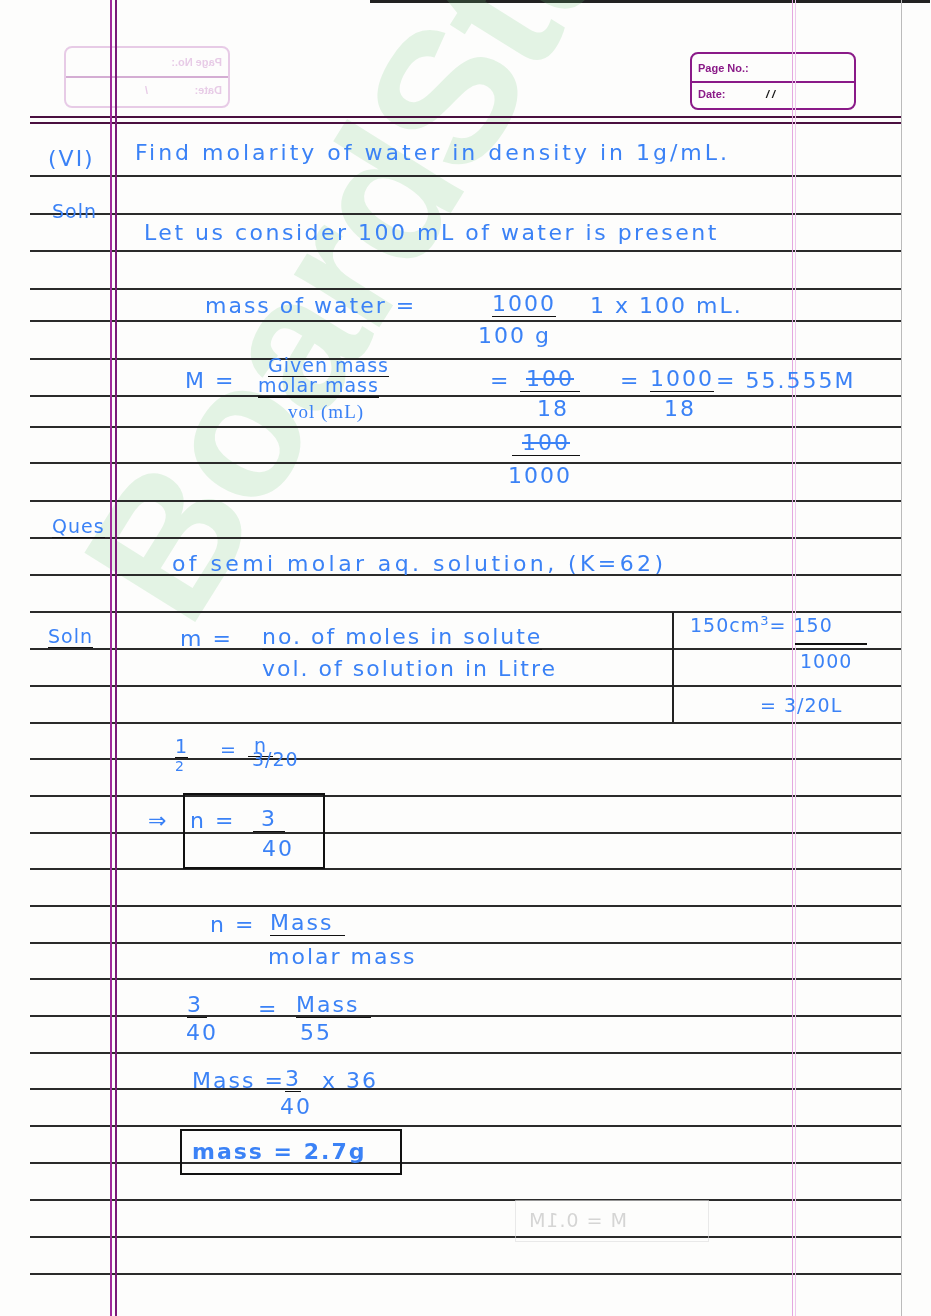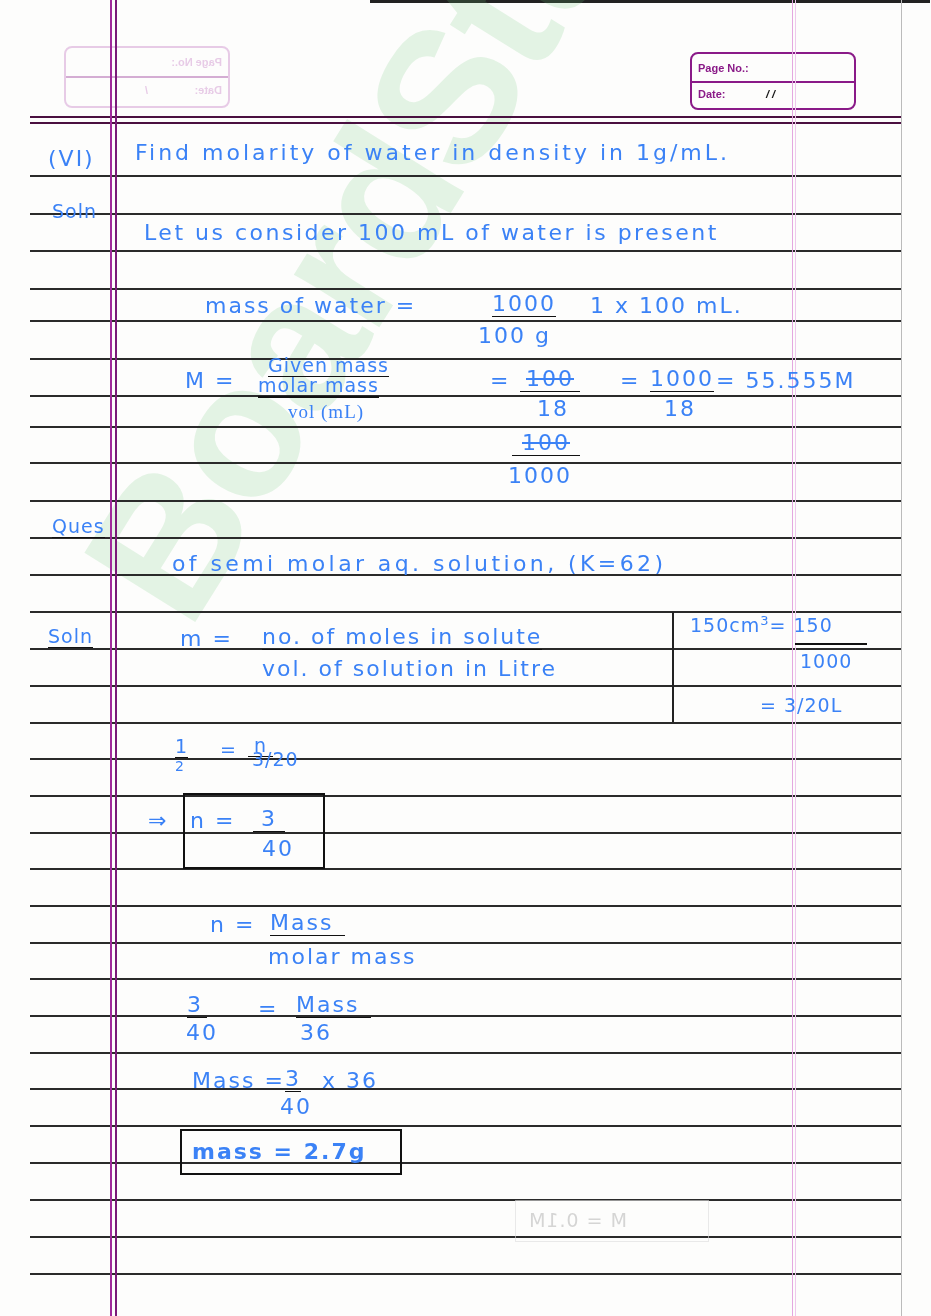--- a/index.html
+++ b/index.html
@@ -165,21 +165,21 @@
   <span class="hw" style="left:262px;top:836px;">40</span>
 
   <span class="hw" style="left:210px;top:912px;">n =</span>
   <span class="hw ul" style="left:270px;top:910px;padding-right:12px;">Mass</span>
   <span class="hw" style="left:268px;top:944px;">molar mass</span>
 
   <span class="hw ul" style="left:187px;top:992px;padding-right:4px;">3</span>
   <span class="hw" style="left:186px;top:1020px;">40</span>
   <span class="hw" style="left:258px;top:996px;">=</span>
   <span class="hw ul" style="left:296px;top:992px;padding-right:12px;">Mass</span>
-  <span class="hw" style="left:300px;top:1020px;">36</span>
+  <span class="hw" style="left:300px;top:1020px;">55</span>
 
   <span class="hw" style="left:192px;top:1068px;">Mass =</span>
   <span class="hw ul" style="left:285px;top:1066px;">3</span>
   <span class="hw" style="left:322px;top:1068px;">x 36</span>
   <span class="hw" style="left:280px;top:1094px;">40</span>
 
   <div class="box" style="left:180px;top:1129px;width:218px;height:42px;"></div>
   <span class="hw" style="left:192px;top:1139px;font-weight:bold;">mass = 2.7g</span>
 
   <div style="position:absolute;left:515px;top:1200px;width:192px;height:40px;border:1px solid #ddd;opacity:0.6;">

